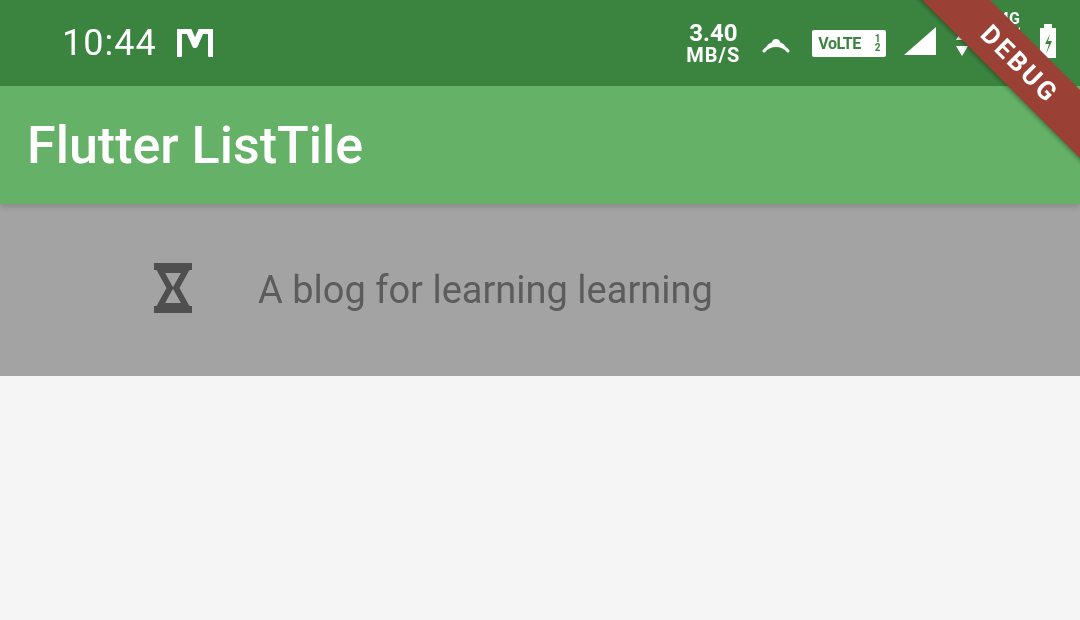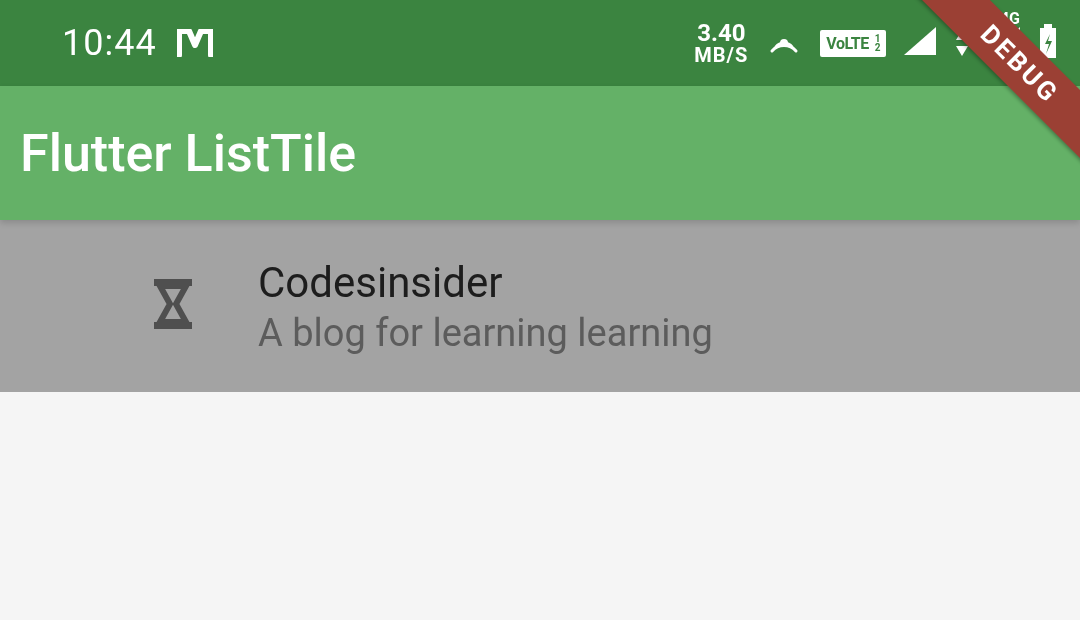--- a/index.html
+++ b/index.html
@@ -71,21 +71,21 @@
     .volte-badge {
       background: #fff;
       color: #3b8440;
       font-size: 16px;
       font-weight: 700;
       padding: 4px 6px;
       border-radius: 2px;
       letter-spacing: -0.5px;
       display: flex;
       align-items: center;
-      gap: 6px;
+      gap: 14px;
     }
     
     .volte-sub {
       font-size: 10px;
       display: flex;
       flex-direction: column;
       line-height: 0.9;
     }
     
     .signal-group {
@@ -96,25 +96,25 @@
     
     .signal-4g {
       font-size: 16px;
       font-weight: 700;
       position: absolute;
       top: -18px;
       right: 0;
     }
     
     .app-bar {
-      height: 134px;
+      height: 118px;
       background: #64b167;
       display: flex;
       align-items: center;
-      padding-left: 20px;
+      padding-left: 27px;
       box-shadow: 0 3px 6px rgba(0,0,0,0.15);
       position: relative;
     }
     
     .app-title {
       color: #fff;
       font-size: 52px;
       font-weight: 500;
       letter-spacing: 0px;
     }
@@ -242,20 +242,19 @@
 
 <div class="list-tile">
   <span class="leading-icon">
     <svg width="46" height="54" viewBox="0 0 46 54">
       <rect x="4" y="2" width="38" height="7" fill="#4f4f4f"></rect>
       <rect x="4" y="45" width="38" height="7" fill="#4f4f4f"></rect>
       <path d="M10 9 L36 9 L26 27 L36 45 L10 45 L20 27 Z" fill="none" stroke="#4f4f4f" stroke-width="6" stroke-linejoin="miter"></path>
     </svg>
   </span>
   <div class="tile-text">
-    <span class="tile-title">Codesinsider</span>
     <span class="tile-subtitle">A blog for learning learning</span>
   </div>
 </div>
 
 <div class="debug-ribbon">
   <span>DEBUG</span>
 </div>
 
 </body></html>

